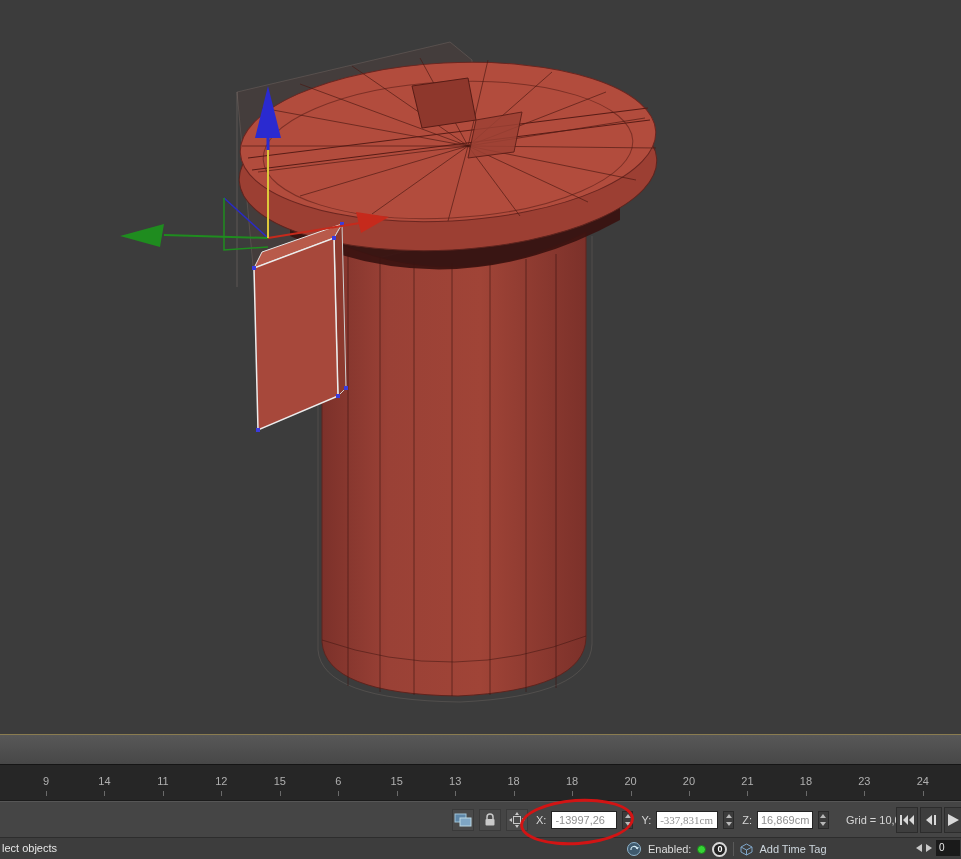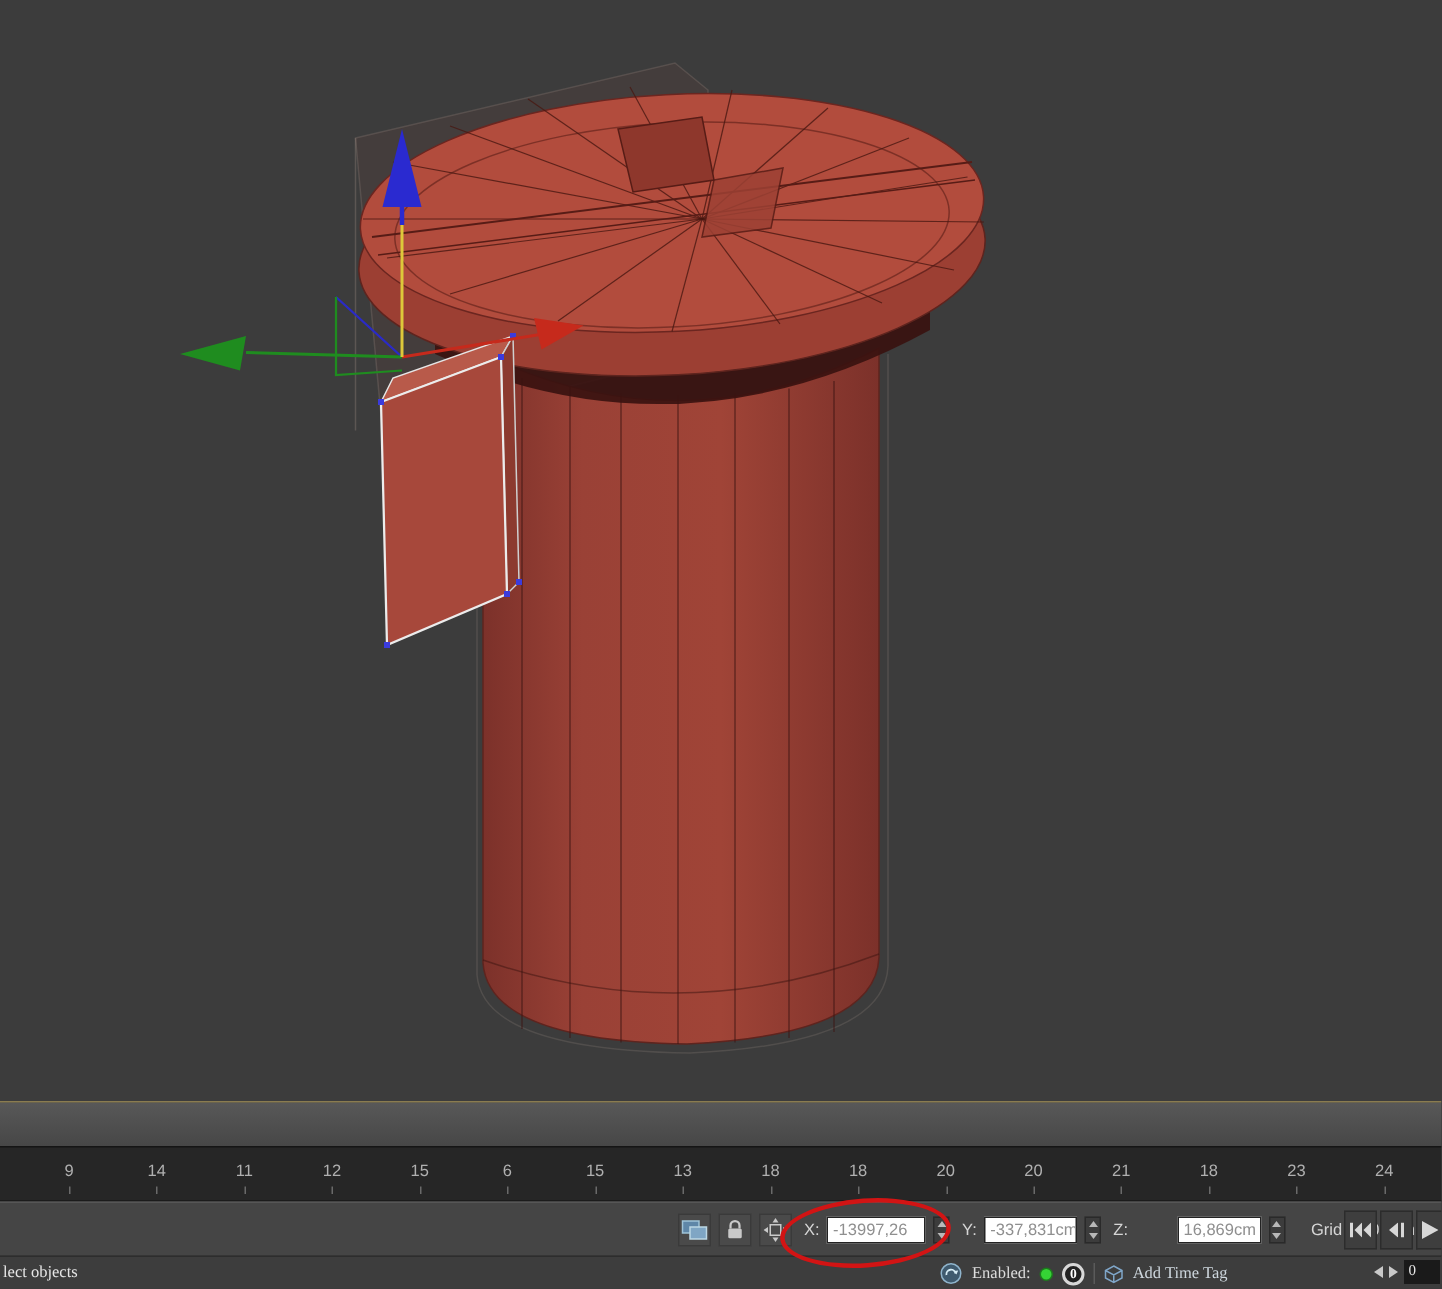--- a/index.html
+++ b/index.html
@@ -32,36 +32,36 @@
   .statusbar{
     position:absolute;left:0;top:801px;width:961px;height:36px;
     background:#454545;border-top:1px solid #565656;box-sizing:border-box;
   }
   .sb-left{position:absolute;left:452px;top:6px;display:flex;align-items:center;gap:5px;height:24px;}
   .icon-btn{display:flex;align-items:center;justify-content:center;width:22px;height:22px;
     background:#4a4a4a;border:1px solid #3a3a3a;box-sizing:border-box;}
   .coord-label{color:#d6d6d6;font-size:11px;margin-left:3px;}
   .tfield{width:66px;height:18px;background:#ffffff;border:1px solid #232323;color:#8f8f8f;
     font-size:11px;line-height:16px;padding:0 3px;overflow:hidden;white-space:nowrap;box-sizing:border-box;}
-  .tfield.y{width:62px;} .tfield.z{width:56px;margin-left:28px;}
+  .tfield.y{width:62px;font-family:Liberation Serif, serif;} .tfield.z{width:56px;}
   .spin{width:11px;height:18px;background:#3c3c3c;border:1px solid #2a2a2a;box-sizing:border-box;
     display:flex;flex-direction:column;justify-content:space-between;align-items:center;padding:2px 0;}
   .spin .up{width:0;height:0;border-left:3px solid transparent;border-right:3px solid transparent;border-bottom:4px solid #b8b8b8;}
   .spin .dn{width:0;height:0;border-left:3px solid transparent;border-right:3px solid transparent;border-top:4px solid #b8b8b8;}
   .grid-label{color:#d6d6d6;font-size:11px;margin-left:12px;white-space:nowrap;}
   .transport{position:absolute;right:0;top:5px;display:flex;gap:2px;}
   .tbtn{width:22px;height:26px;background:#3e3e3e;border:1px solid #2c2c2c;box-sizing:border-box;
     display:flex;align-items:center;justify-content:center;}
   .tbtn.play{width:17px;border-right:none;}
 
   
   .promptbar{
     position:absolute;left:0;top:837px;width:961px;height:22px;
     background:#3d3d3d;border-top:1px solid #2d2d2d;box-sizing:border-box;
-    font-size:11px;color:#e6e6e6;font-family:Liberation Serif, serif;
+    font-size:11px;color:#e6e6e6;
   }
   .prompt-text{position:absolute;left:2px;top:4px;color:#e6e6e6;}
   .tag-cluster{position:absolute;left:626px;top:0;height:22px;display:flex;align-items:center;gap:6px;}
   .enabled-label{color:#dddddd;}
   .green-dot{width:9px;height:9px;border-radius:50%;background:#35d435;border:1px solid #1d7a1d;box-sizing:border-box;}
   .badge{width:15px;height:15px;border-radius:50%;border:2px solid #d8d8d8;background:#222;
     color:#fff;font-size:9px;font-weight:bold;text-align:center;line-height:11px;box-sizing:border-box;}
   .vdiv{width:1px;height:14px;background:#5a5a5a;}
   .att-label{color:#cdd6dd;}
   .frame-cluster{position:absolute;right:1px;top:2px;display:flex;align-items:center;gap:4px;}

